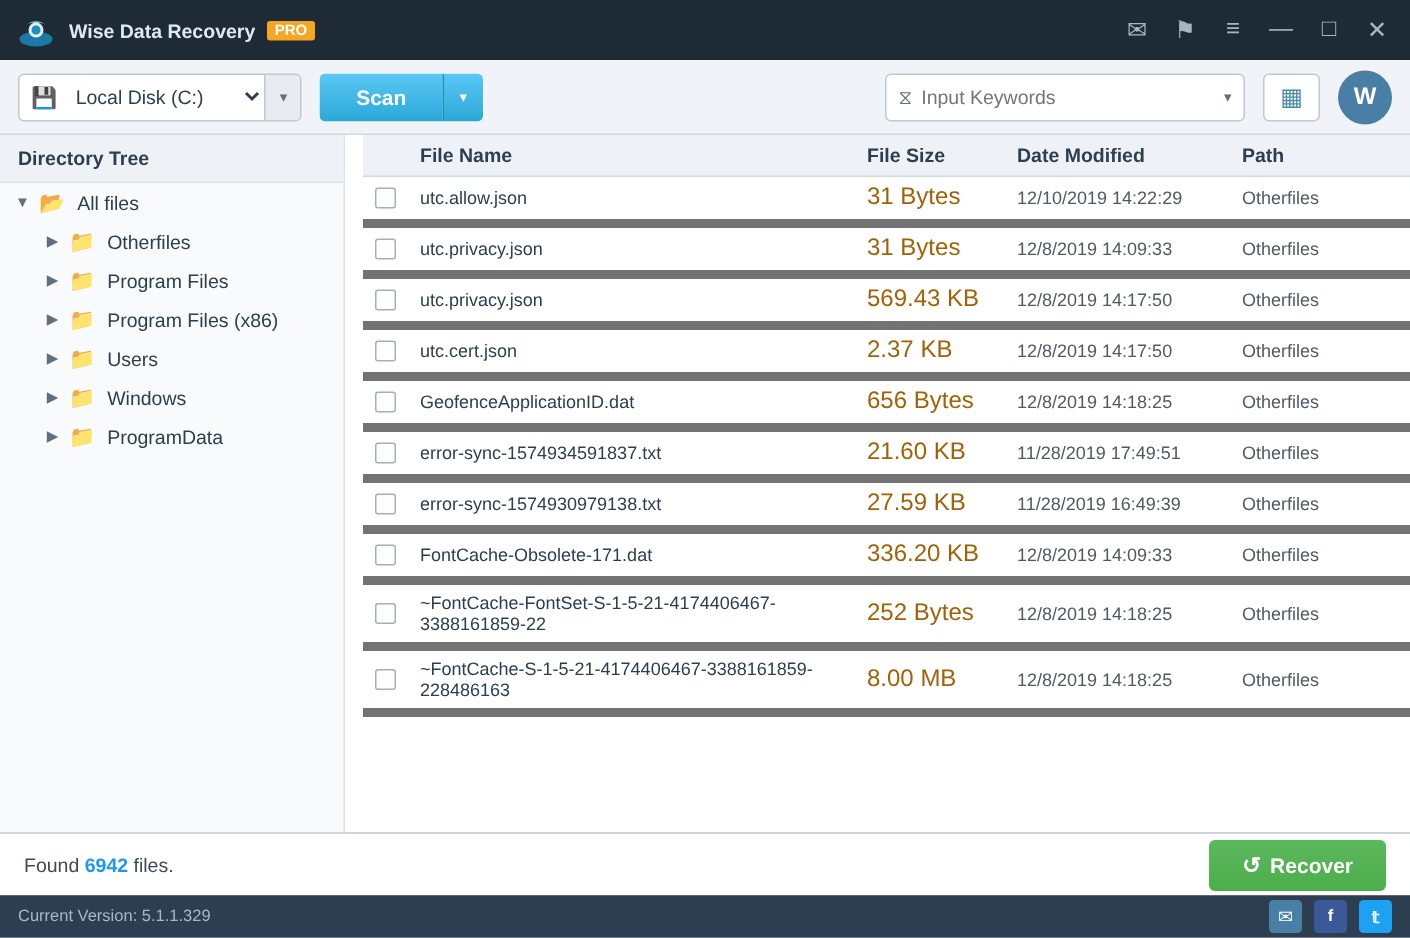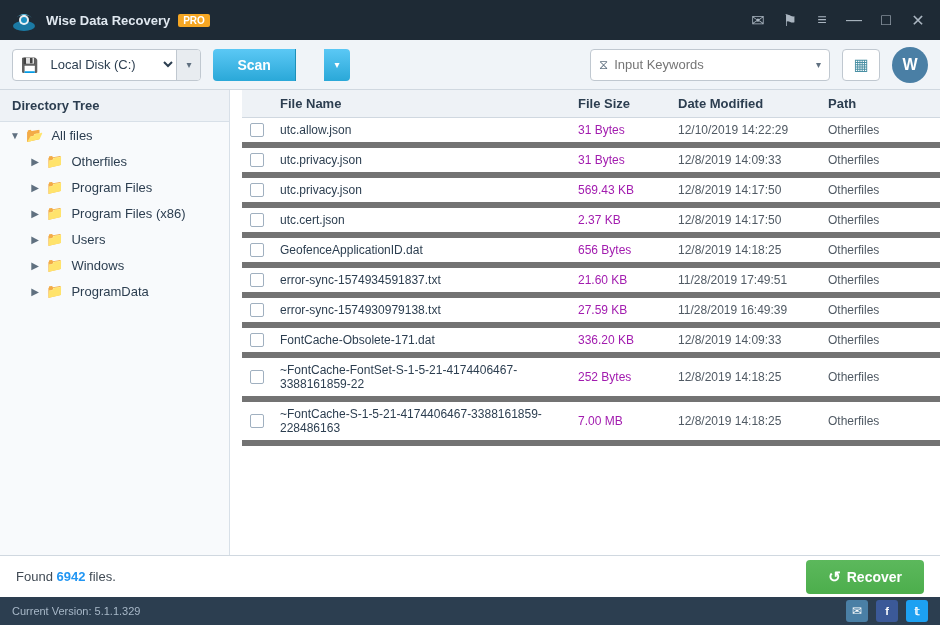--- a/index.html
+++ b/index.html
@@ -110,21 +110,20 @@
       color: #607080;
       font-size: 10px;
       cursor: pointer;
     }
 
     .scan-btn-wrap {
       display: flex;
       height: 32px;
       border-radius: 4px;
       overflow: hidden;
-      gap: 28px;
     }
     .scan-btn {
       background: linear-gradient(to bottom, #5bc8f5, #2aa8d8);
       color: #fff;
       border: none;
       padding: 0 24px;
       font-size: 14px;
       font-weight: 600;
       cursor: pointer;
       border-right: 1px solid #1e90b8;
@@ -290,21 +289,21 @@
     }
     .file-check {
       width: 14px;
       height: 14px;
       border: 1px solid #a0b0c0;
       border-radius: 2px;
       background: #fff;
       cursor: pointer;
     }
     .file-name { color: #2c3e50; font-size: 12px; }
-    .file-size { font-size: 12px; color: #a21caf; }
+    .file-size { font-size: 16px; color: #a16207; }
     .file-date { font-size: 12px; color: #505a64; }
     .file-path { font-size: 12px; color: #505a64; }
 
     
     #footer {
       background: #fff;
       border-top: 1px solid #d0d8e0;
       height: 42px;
       display: flex;
       align-items: center;
@@ -556,21 +555,21 @@
       <div class="col-size file-size">252 Bytes</div>
       <div class="col-date file-date">12/8/2019 14:18:25</div>
       <div class="col-path file-path">Otherfiles</div>
       <div class="col-extra"></div>
     </div>
         <div class="file-row">
       <div class="col-check">
         <div class="file-check"></div>
       </div>
       <div class="col-name file-name">~FontCache-S-1-5-21-4174406467-3388161859-228486163</div>
-      <div class="col-size file-size">7.00 MB</div>
+      <div class="col-size file-size">8.00 MB</div>
       <div class="col-date file-date">12/8/2019 14:18:25</div>
       <div class="col-path file-path">Otherfiles</div>
       <div class="col-extra"></div>
     </div>
       </div>
   </div>
 </div>
 
 <div id="footer">
   <span class="found-text">

